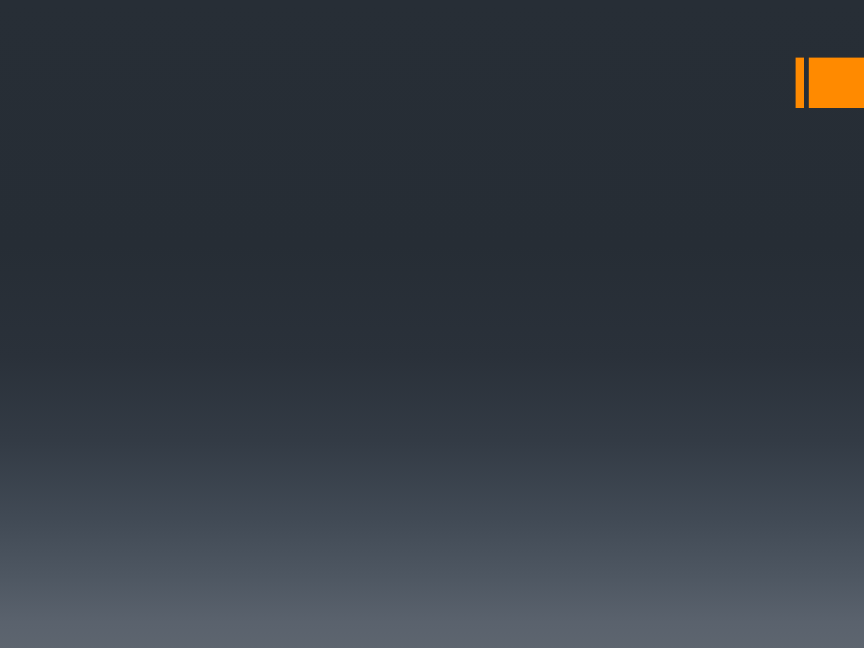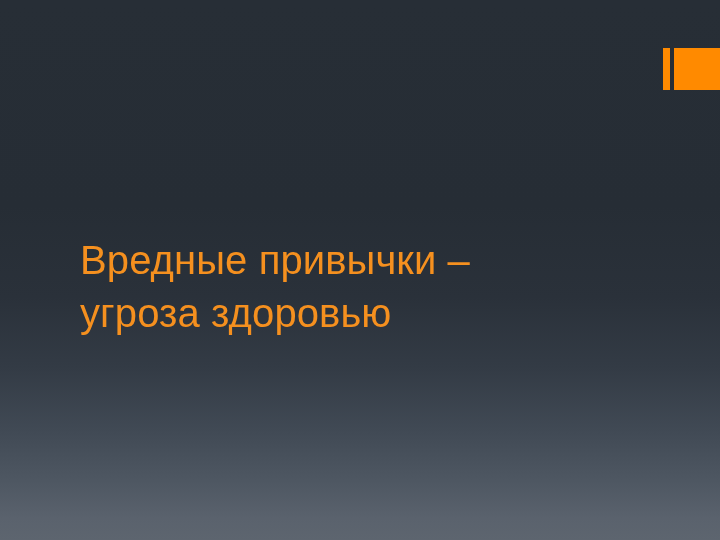--- a/index.html
+++ b/index.html
@@ -70,18 +70,14 @@
 <body>
 
 <div class="slide">
 
   <div class="deco">
     <div class="deco-thin"></div>
     <div class="deco-gap"></div>
     <div class="deco-block"></div>
   </div>
 
-  <div class="title-block">
-    <h1 class="title">Вредные привычки –
-угроза здоровью</h1>
-  </div>
 
 </div>
 
 </body></html>

